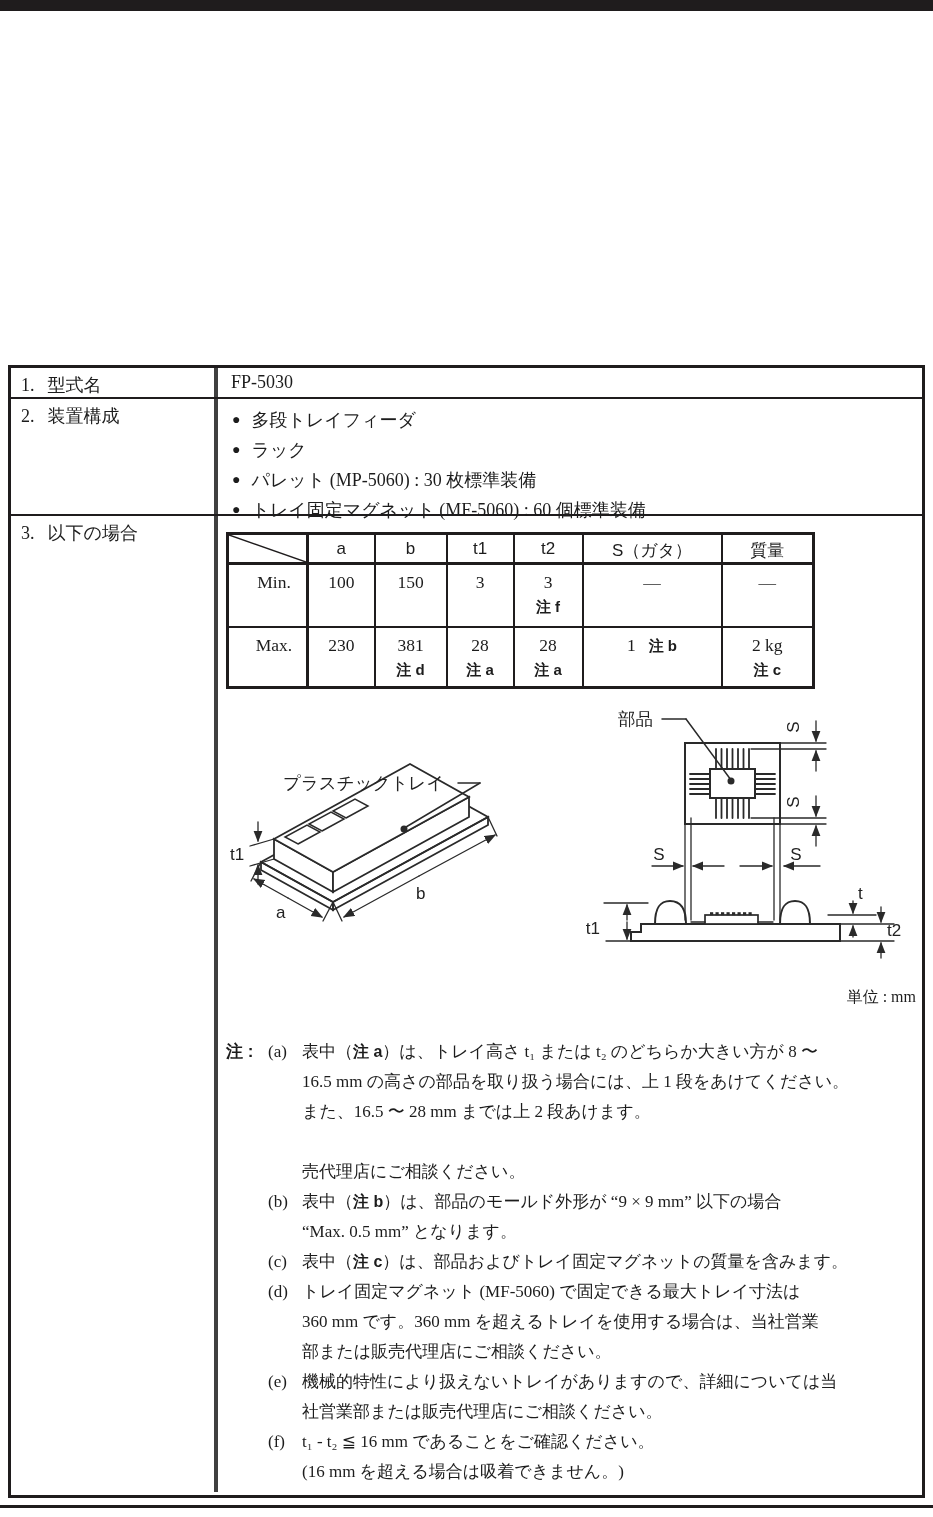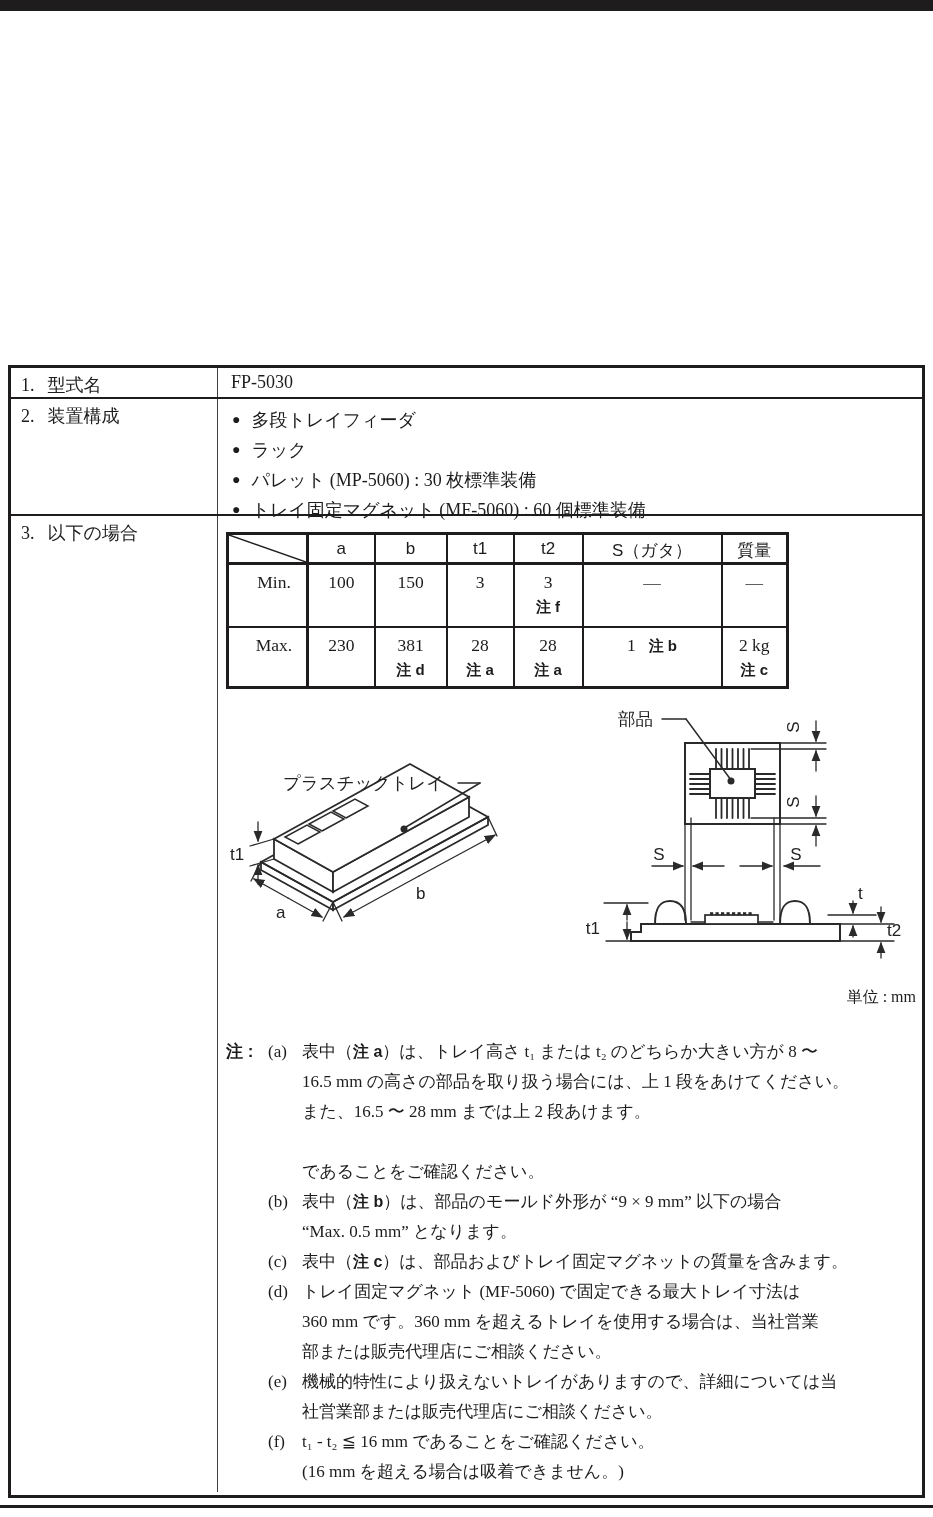--- a/index.html
+++ b/index.html
@@ -8,21 +8,21 @@
     font-family:"Liberation Serif","DejaVu Serif",serif;color:#1c1c1c;
   }
   .topbar{position:absolute;left:0;top:0;width:933px;height:11px;background:#1f1c1d;}
   .footrule{position:absolute;left:0;top:1505px;width:933px;height:3px;background:#1f1c1d;}
 
   
   .main-table{position:absolute;left:8px;top:365px;width:917px;height:1133px;
     border:3px solid #1f1c1d;box-sizing:border-box;}
   .trow{display:flex;box-sizing:border-box;}
   .trow + .trow{border-top:2px solid #1f1c1d;}
-  .cell-l{width:207px;border-right:1px solid #404040;box-sizing:border-box;
+  .cell-l{width:207px;border-right:4px solid #404040;box-sizing:border-box;
     padding:5px 0 2px 10px;font-size:18px;}
   .cell-r{flex:1;position:relative;box-sizing:border-box;}
   .row-no{display:inline-block;margin-right:13px;}
   .r1{height:29px;} .r2{height:117px;} .r3{height:978px;}
   .model-val{padding:4px 16px 0 13px;font-size:18px;}
   .bullets{padding:6px 0 0 14px;}
   .bullet-line{height:30px;font-size:18px;display:flex;align-items:center;}
   .bullet-line .bl{margin-right:11px;font-size:14px;}
 
   
@@ -113,21 +113,21 @@
           <th class="diagcell" style="width:80px">
             <svg viewBox="0 0 80 30" preserveAspectRatio="none">
                   <line x1="0" y1="0" x2="80" y2="30" stroke="#1f1c1d" stroke-width="1.6"></line>
                 </svg>
           </th>
           <th style="width:67px">a</th>
           <th style="width:72px">b</th>
           <th style="width:67px">t1</th>
           <th style="width:69px">t2</th>
           <th style="width:139px">S（ガタ）</th>
-          <th style="width:66px">質量</th>
+          <th style="width:92px">質量</th>
         </tr>
         <tr style="height:63px">
           <td class="rlab">Min.</td>
           <td>100</td>
           <td>150</td>
           <td>3</td>
           <td>
             <div class="cv">3</div>
             <div class="cn">注 f</div>
           </td>
@@ -294,21 +294,21 @@
           </g>
         </g>
       </svg>
 
       <div class="unit-label">単位 : mm</div>
 
       <div class="notes">
         <div class="note-row">
           <div class="n-pre">注 :</div>
           <div class="n-mark">(a)</div>
-          <div class="n-text"><span>表中（</span><span class="run-b">注 a</span><span>）は、トレイ高さ t₁ または t₂ のどちらか大きい方が 8 〜</span><br><span>16.5 mm の高さの部品を取り扱う場合には、上 1 段をあけてください。</span><br><span>また、16.5 〜 28 mm までは上 2 段あけます。</span><br><br><span>であることをご確認ください。</span></div>
+          <div class="n-text"><span>表中（</span><span class="run-b">注 a</span><span>）は、トレイ高さ t₁ または t₂ のどちらか大きい方が 8 〜</span><br><span>16.5 mm の高さの部品を取り扱う場合には、上 1 段をあけてください。</span><br><span>また、16.5 〜 28 mm までは上 2 段あけます。</span><br><br><span>売代理店にご相談ください。</span></div>
         </div>
         <div class="note-row">
           <div class="n-pre"></div>
           <div class="n-mark">(b)</div>
           <div class="n-text"><span>表中（</span><span class="run-b">注 b</span><span>）は、部品のモールド外形が “9 × 9 mm” 以下の場合</span><br><span>“Max.  0.5 mm” となります。</span></div>
         </div>
         <div class="note-row">
           <div class="n-pre"></div>
           <div class="n-mark">(c)</div>
           <div class="n-text"><span>表中（</span><span class="run-b">注 c</span><span>）は、部品およびトレイ固定マグネットの質量を含みます。</span></div>

